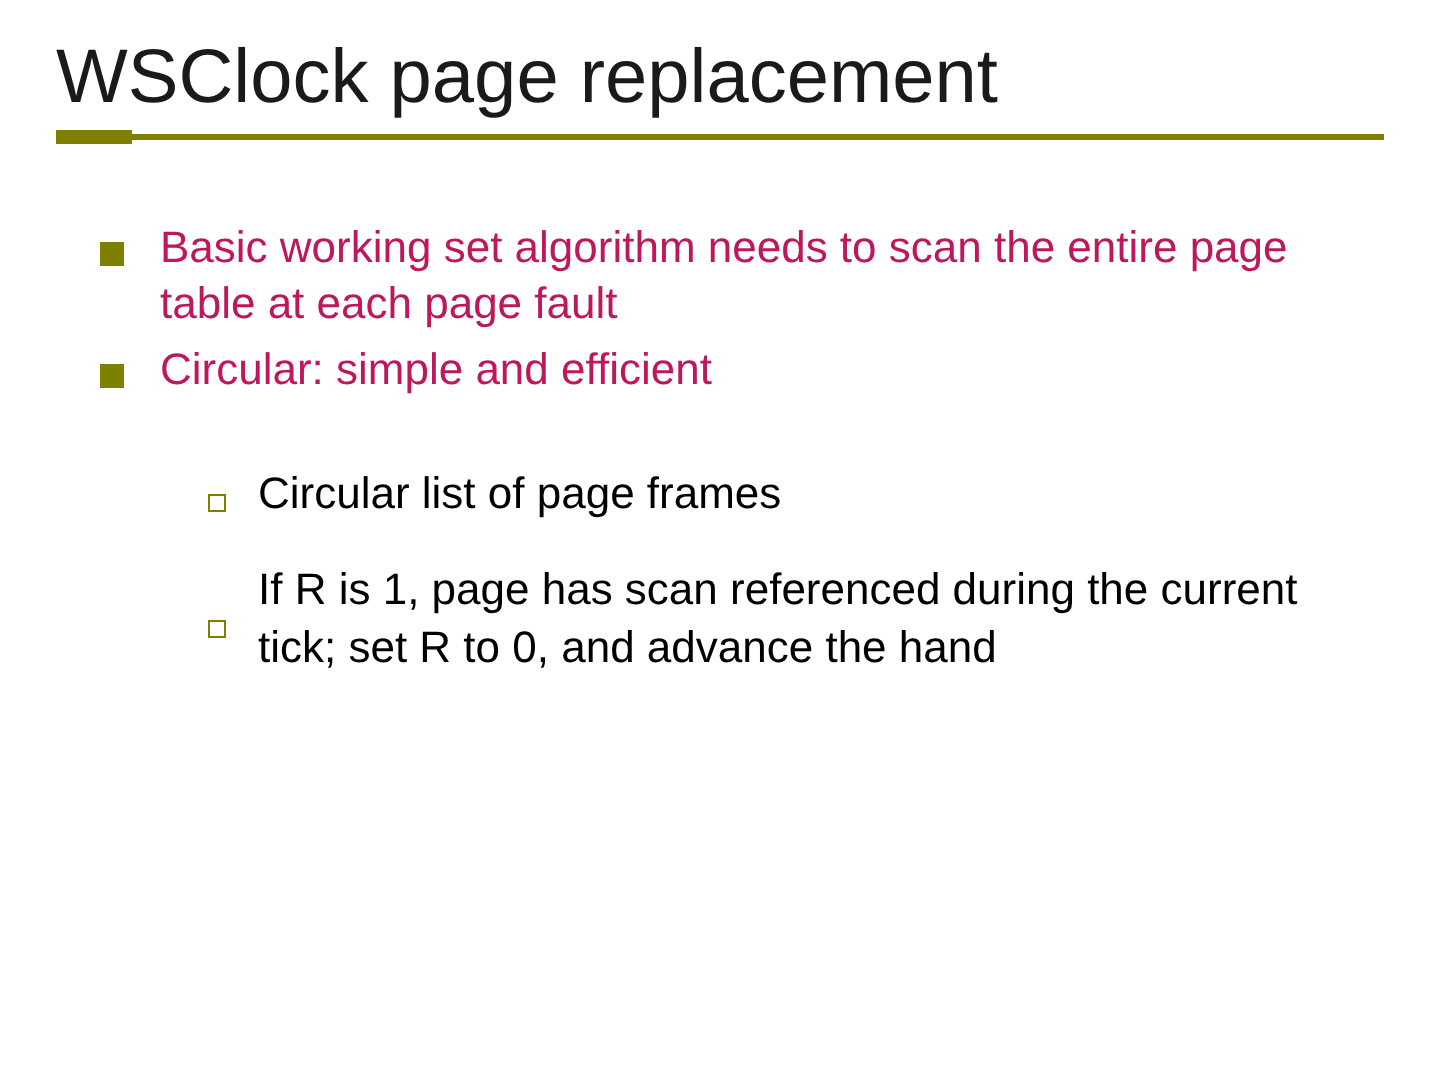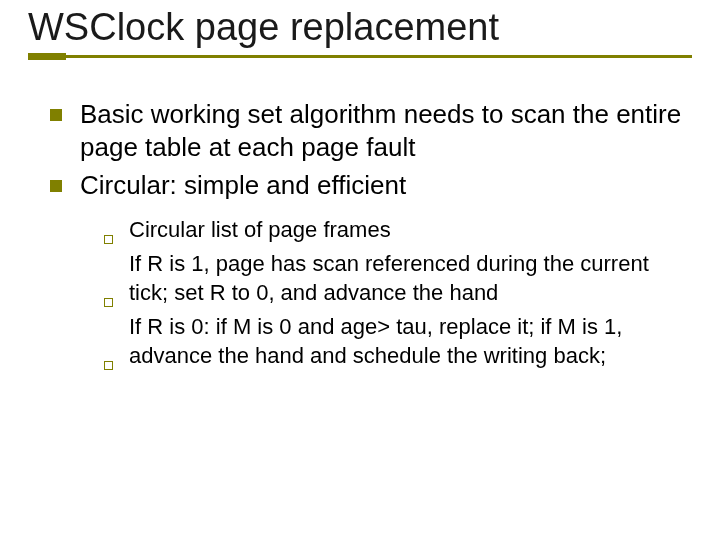--- a/index.html
+++ b/index.html
@@ -8,21 +8,21 @@
     height: 540px;
     background: #ffffff;
     font-family: Arial, Helvetica, sans-serif;
     color: #000;
     overflow: hidden;
     position: relative;
   }
   .slide {
     width: 720px;
     height: 380px;
-    padding: 6px 28px 20px 28px;
+    padding: 18px 28px 20px 28px;
   }
   .title-block {
     margin-bottom: 30px;
   }
   .title {
     font-size: 38px;
     font-weight: 400;
     color: #1a1a1a;
     padding-bottom: 6px;
   }
@@ -51,32 +51,33 @@
   }
   .l1 .bullet {
     flex: 0 0 auto;
     width: 12px;
     height: 12px;
     background: #808000;
     margin-top: 11px;
     margin-right: 18px;
   }
   .l1 .text {
-    font-size: 26px;
+    font-size: 22px;
     line-height: 1.25;
-    color: #000000;
+    color: #be185d;
   }
   .sub {
     padding-left: 54px;
     padding-top: 8px;
   }
   .l2 {
     display: flex;
-    align-items: flex-end;
+    align-items: center;
     margin-bottom: 6px;
+    margin-top: 20px;
   }
   .l2 .bullet {
     flex: 0 0 auto;
     width: 9px;
     height: 9px;
     border: 1.5px solid #808000;
     background: #fff;
     margin-top: 9px;
     margin-right: 16px;
   }
@@ -115,22 +116,18 @@
       <div class="l2">
         <div class="bullet"></div>
         <div class="text">Circular list of page frames</div>
       </div>
 
       <div class="l2">
         <div class="bullet"></div>
         <div class="text">If R is 1, page has scan referenced during the current tick; set R to 0, and advance the hand</div>
       </div>
 
-      <div class="l2">
-        <div class="bullet"></div>
-        <div class="text">If R is 0: if M is 0 and age&gt; tau, replace it; if M is 1, advance the hand and schedule the writing back;</div>
-      </div>
 
     </div>
 
   </div>
 
 </div>
 
 </body></html>

